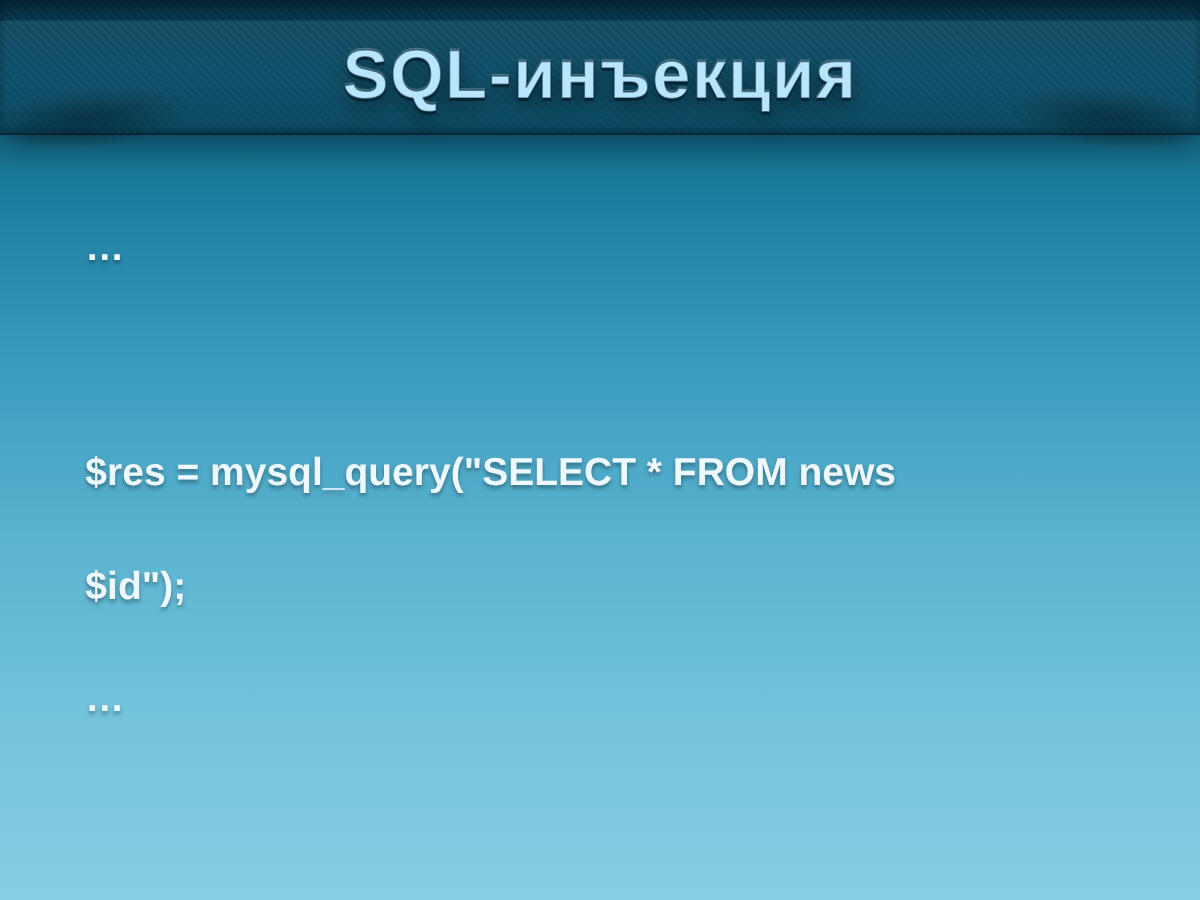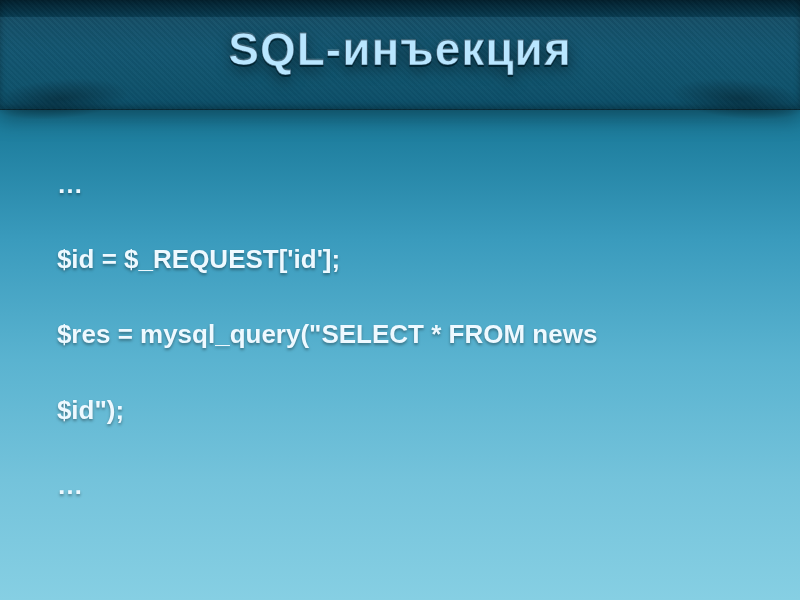--- a/index.html
+++ b/index.html
@@ -13,21 +13,21 @@
       #3a9bbd 40%,
       #5ab3d0 60%,
       #74c3db 80%,
       #86cfe3 100%);
     position: relative;
   }
 
   
   .header-bar {
     position: relative;
-    height: 110px;
+    height: 90px;
     background:
       linear-gradient(to bottom,
         rgba(0,0,0,0.4) 0%,
         rgba(0,0,0,0.15) 15%,
         rgba(255,255,255,0.05) 16%,
         rgba(0,40,60,0.5) 100%),
       repeating-linear-gradient(45deg,
         rgba(255,255,255,0.02) 0px,
         rgba(255,255,255,0.02) 2px,
         rgba(0,0,0,0.05) 2px,
@@ -90,19 +90,19 @@
 <body>
 
 <div class="header-bar">
   <div class="title">SQL-инъекция</div>
 </div>
 
 <div class="content">
 
   <div class="code-big">
     <span>…</span><br>
-    <span>$id = $_REQUEST['id'];</span><br>
+    <br>
     <span>$res = mysql_query("SELECT * FROM news</span><br>
     <span>$id");</span><br>
     <span>…</span>
   </div>
 
 </div>
 
 </body></html>

